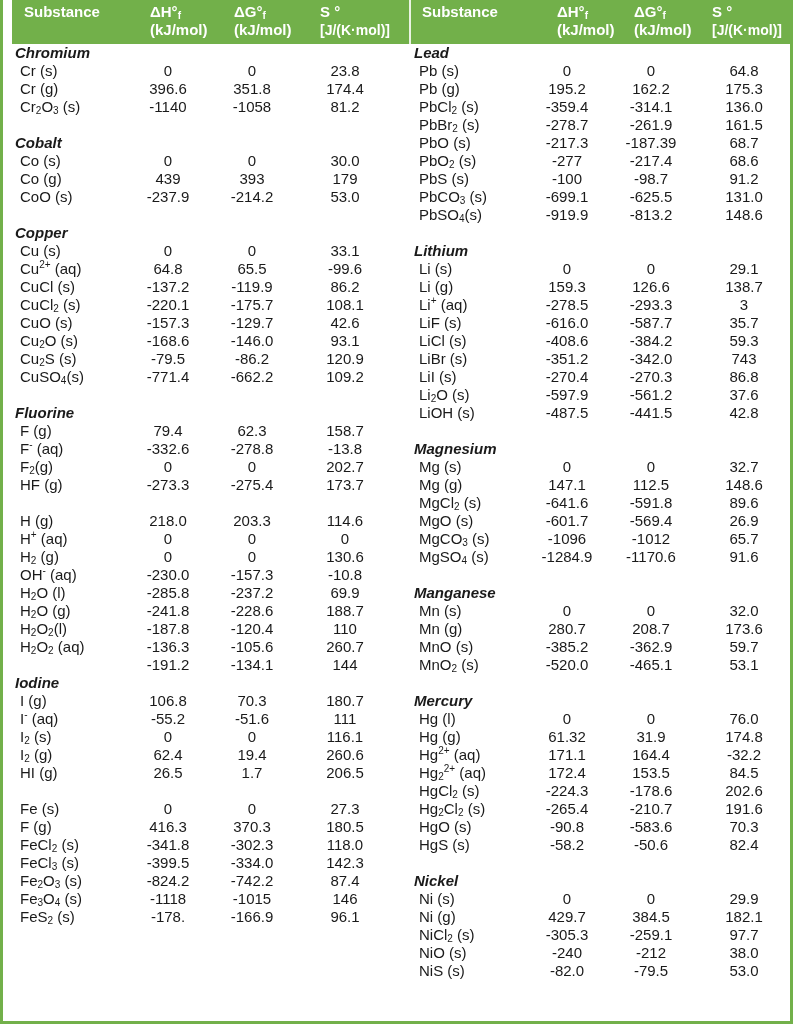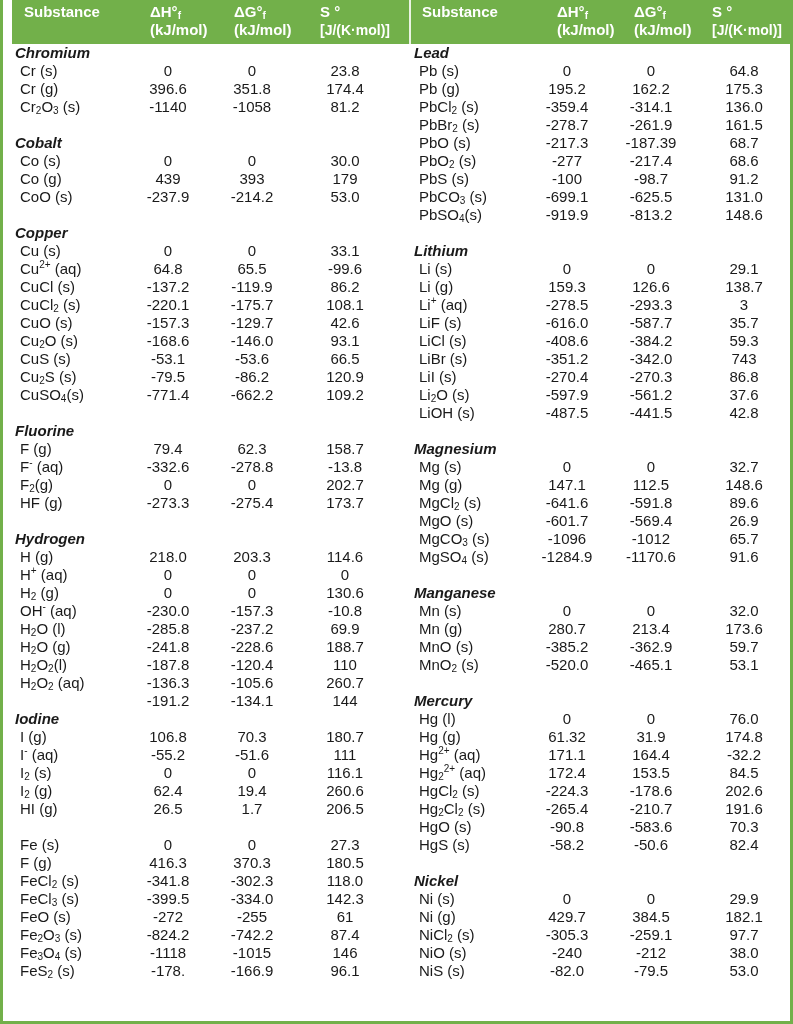--- a/index.html
+++ b/index.html
@@ -133,26 +133,20 @@
       <span class="v2">-129.7</span>
       <span class="v3">42.6</span>
     </div>
     <div class="row">
       <span class="sub-name">Cu<sub>2</sub>O (s)</span>
       <span class="v1">-168.6</span>
       <span class="v2">-146.0</span>
       <span class="v3">93.1</span>
     </div>
     <div class="row">
-      <span class="sub-name">CuS (s)</span>
-      <span class="v1">-53.1</span>
-      <span class="v2">-53.6</span>
-      <span class="v3">66.5</span>
-    </div>
-    <div class="row">
       <span class="sub-name">Cu<sub>2</sub>S (s)</span>
       <span class="v1">-79.5</span>
       <span class="v2">-86.2</span>
       <span class="v3">120.9</span>
     </div>
     <div class="row">
       <span class="sub-name">CuSO<sub>4</sub>(s)</span>
       <span class="v1">-771.4</span>
       <span class="v2">-662.2</span>
       <span class="v3">109.2</span>
@@ -177,21 +171,20 @@
       <span class="v2">0</span>
       <span class="v3">202.7</span>
     </div>
     <div class="row">
       <span class="sub-name">HF (g)</span>
       <span class="v1">-273.3</span>
       <span class="v2">-275.4</span>
       <span class="v3">173.7</span>
     </div>
     <div class="gap"></div>
-    <div class="group-title">Hydrogen</div>
     <div class="row">
       <span class="sub-name">H (g)</span>
       <span class="v1">218.0</span>
       <span class="v2">203.3</span>
       <span class="v3">114.6</span>
     </div>
     <div class="row">
       <span class="sub-name">H<sup>+</sup> (aq)</span>
       <span class="v1">0</span>
       <span class="v2">0</span>
@@ -289,26 +282,20 @@
       <span class="v2">-302.3</span>
       <span class="v3">118.0</span>
     </div>
     <div class="row">
       <span class="sub-name">FeCl<sub>3</sub> (s)</span>
       <span class="v1">-399.5</span>
       <span class="v2">-334.0</span>
       <span class="v3">142.3</span>
     </div>
     <div class="row">
-      <span class="sub-name">FeO (s)</span>
-      <span class="v1">-272</span>
-      <span class="v2">-255</span>
-      <span class="v3">61</span>
-    </div>
-    <div class="row">
       <span class="sub-name">Fe<sub>2</sub>O<sub>3</sub> (s)</span>
       <span class="v1">-824.2</span>
       <span class="v2">-742.2</span>
       <span class="v3">87.4</span>
     </div>
     <div class="row">
       <span class="sub-name">Fe<sub>3</sub>O<sub>4</sub> (s)</span>
       <span class="v1">-1118</span>
       <span class="v2">-1015</span>
       <span class="v3">146</span>
@@ -474,21 +461,21 @@
     <div class="group-title">Manganese</div>
     <div class="row">
       <span class="sub-name">Mn (s)</span>
       <span class="v1">0</span>
       <span class="v2">0</span>
       <span class="v3">32.0</span>
     </div>
     <div class="row">
       <span class="sub-name">Mn (g)</span>
       <span class="v1">280.7</span>
-      <span class="v2">213.4</span>
+      <span class="v2">208.7</span>
       <span class="v3">173.6</span>
     </div>
     <div class="row">
       <span class="sub-name">MnO (s)</span>
       <span class="v1">-385.2</span>
       <span class="v2">-362.9</span>
       <span class="v3">59.7</span>
     </div>
     <div class="row">
       <span class="sub-name">MnO<sub>2</sub> (s)</span>

